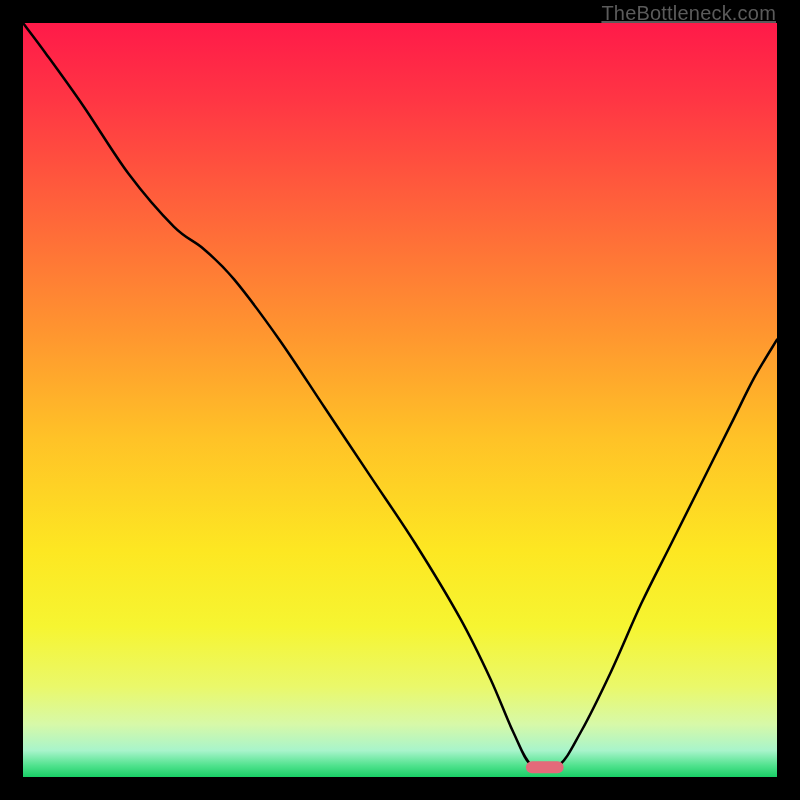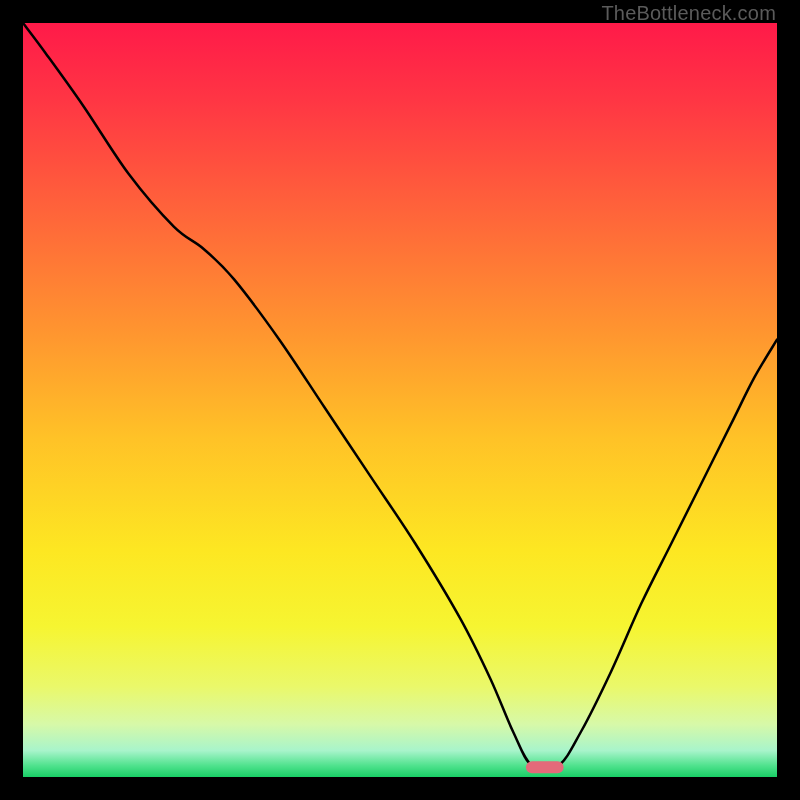--- a/index.html
+++ b/index.html
@@ -24,20 +24,21 @@
   }
   .watermark {
     position: absolute;
     top: 2px;
     right: 24px;
     font-family: Arial, Helvetica, sans-serif;
     font-size: 20px;
     font-weight: 500;
     color: #5b5b5b;
     letter-spacing: 0.2px;
+    text-decoration: underline;
   }
   svg {
     display: block;
   }
 </style>
 </head>
 <body>
 
 <div class="chart-container">
   <div class="plot-area">

